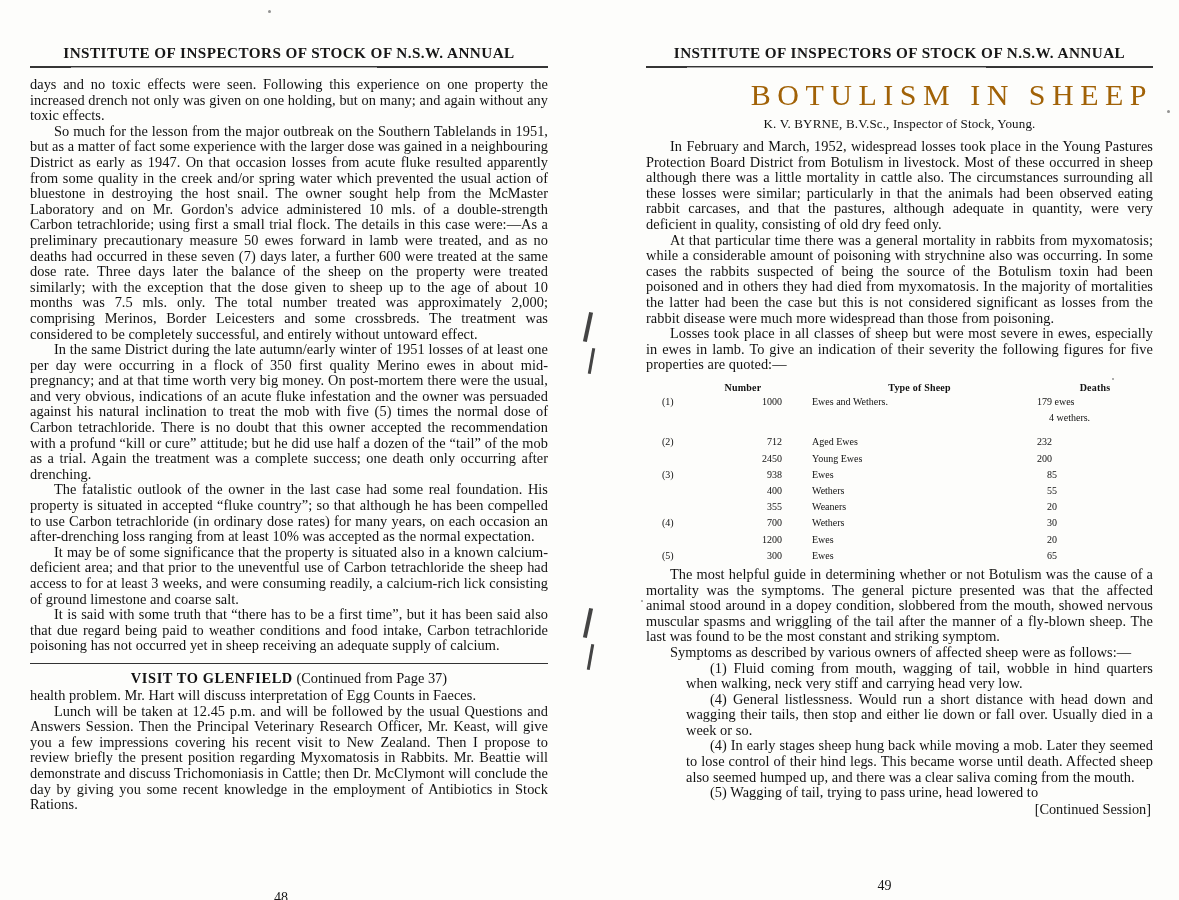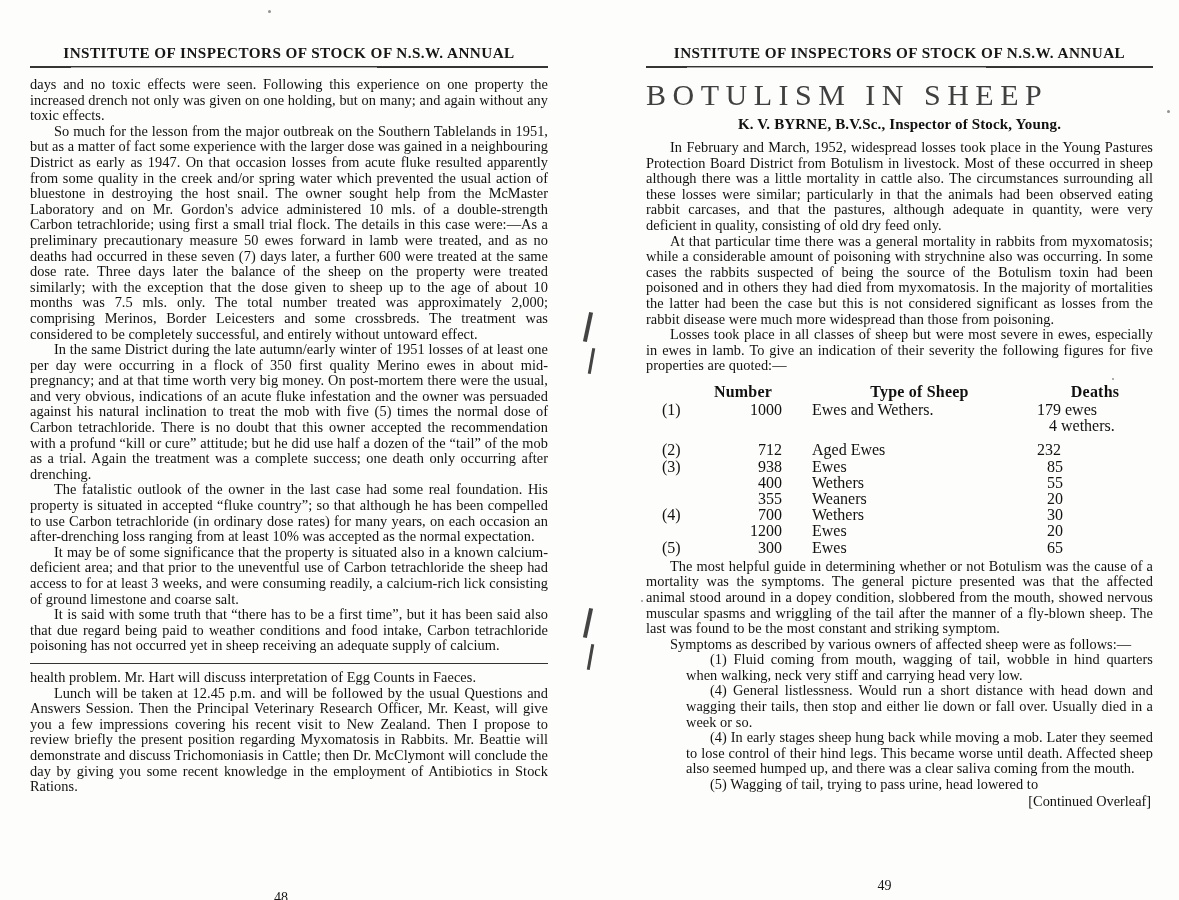--- a/index.html
+++ b/index.html
@@ -78,42 +78,42 @@
     font-size: 14.4px;
     color: #111;
     margin: 0 0 1px 0;
   }
   .section-title b {
     font-weight: bold;
     letter-spacing: 0.6px;
   }
 
   .article-title {
-    text-align: left;
+    text-align: right;
     font-size: 30px;
     font-weight: normal;
     letter-spacing: 6.5px;
-    color: #404040;
+    color: #a16207;
     margin: 10px 0 4px 0;
     font-family: "Liberation Serif", serif;
   }
   .byline {
     text-align: center;
-    font-weight: bold;
-    font-size: 15px;
+    font-weight: normal;
+    font-size: 13px;
     color: #111;
     margin: 0 0 7px 0;
     letter-spacing: 0.15px;
   }
 
   table.fig {
     border-collapse: collapse;
     margin: 9px 0 3px 0;
     width: 100%;
-    font-size: 16px;
+    font-size: 10px;
     color: #111;
   }
   table.fig th {
     font-weight: bold;
     padding: 0 0 1px 0;
     text-align: center;
     letter-spacing: 0.2px;
   }
   table.fig td {
     padding: 0;
@@ -178,20 +178,24 @@
 
     <p class="body noindent">days and no toxic effects were seen.  Following this experience on one property the increased drench not only was given on one holding, but on many; and again without any toxic effects.</p>
     <p class="body">So much for the lesson from the major outbreak on the Southern Tablelands in 1951, but as a matter of fact some experience with the larger dose was gained in a neighbouring District as early as 1947.  On that occasion losses from acute fluke resulted apparently from some quality in the creek and/or spring water which prevented the usual action of bluestone in destroying the host snail.  The owner sought help from the McMaster Laboratory and on Mr. Gordon's advice administered 10 mls. of a double-strength Carbon tetrachloride; using first a small trial flock.  The details in this case were:—As a preliminary precautionary measure 50 ewes forward in lamb were treated, and as no deaths had occurred in these seven (7) days later, a further 600 were treated at the same dose rate.  Three days later the balance of the sheep on the property were treated similarly; with the exception that the dose given to sheep up to the age of about 10 months was 7.5 mls. only.  The total number treated was approximately 2,000; comprising Merinos, Border Leicesters and some crossbreds.  The treatment was considered to be completely successful, and entirely without untoward effect.</p>
     <p class="body">In the same District during the late autumn/early winter of 1951 losses of at least one per day were occurring in a flock of 350 first quality Merino ewes in about mid-pregnancy; and at that time worth very big money.  On post-mortem there were the usual, and very obvious, indications of an acute fluke infestation and the owner was persuaded against his natural inclination to treat the mob with five (5) times the normal dose of Carbon tetrachloride.  There is no doubt that this owner accepted the recommendation with a profund “kill or cure” attitude; but he did use half a dozen of the “tail” of the mob as a trial.  Again the treatment was a complete success; one death only occurring after drenching.</p>
     <p class="body">The fatalistic outlook of the owner in the last case had some real foundation.  His property is situated in accepted “fluke country”; so that although he has been compelled to use Carbon tetrachloride (in ordinary dose rates) for many years, on each occasion an after-drenching loss ranging from at least 10% was accepted as the normal expectation.</p>
     <p class="body">It may be of some significance that the property is situated also in a known calcium-deficient area; and that prior to the uneventful use of Carbon tetrachloride the sheep had access to for at least 3 weeks, and were consuming readily, a calcium-rich lick consisting of ground limestone and coarse salt.</p>
     <p class="body">It is said with some truth that “there has to be a first time”, but it has been said also that due regard being paid to weather conditions and food intake, Carbon tetrachloride poisoning has not occurred yet in sheep receiving an adequate supply of calcium.</p>
 
     <div class="section-rule"></div>
 
+    <p class="section-title">
+      <b>VISIT TO GLENFIELD</b>
+      <span>(Continued from Page 37)</span>
+    </p>
 
     <p class="body noindent">health problem.  Mr. Hart will discuss interpretation of Egg Counts in Faeces.</p>
     <p class="body">Lunch will be taken at 12.45 p.m. and will be followed by the usual Questions and Answers Session.  Then the Principal Veterinary Research Officer, Mr. Keast, will give you a few impressions covering his recent visit to New Zealand.  Then I propose to review briefly the present position regarding Myxomatosis in Rabbits.  Mr. Beattie will demonstrate and discuss Trichomoniasis in Cattle; then Dr. McClymont will conclude the day by giving you some recent knowledge in the employment of Antibiotics in Stock Rations.</p>
 
     <div class="folio-left">48</div>
   </div>
 
   <div class="page page-right">
 
     <div class="running-head">INSTITUTE OF INSPECTORS OF STOCK OF N.S.W. ANNUAL</div>
@@ -229,20 +233,26 @@
         <tr class="spacer-row">
             <td colspan="4"></td>
           </tr>
         <tr>
           <td class="c-idx">(2)</td>
           <td class="c-num">712</td>
           <td class="c-type">Aged  Ewes</td>
           <td class="c-death">232</td>
         </tr>
         <tr>
+          <td class="c-idx"></td>
+          <td class="c-num">2450</td>
+          <td class="c-type">Young  Ewes</td>
+          <td class="c-death">200</td>
+        </tr>
+        <tr>
           <td class="c-idx">(3)</td>
           <td class="c-num">938</td>
           <td class="c-type">Ewes</td>
           <td class="c-death" style="padding-left:20px !important;">85</td>
         </tr>
         <tr>
           <td class="c-idx"></td>
           <td class="c-num">400</td>
           <td class="c-type">Wethers</td>
           <td class="c-death" style="padding-left:20px !important;">55</td>
@@ -275,21 +285,21 @@
     </table>
 
     <p class="body">The most helpful guide in determining whether or not Botulism was the cause of a mortality was the symptoms.  The general picture presented was that the affected animal stood around in a dopey condition, slobbered from the mouth, showed nervous muscular spasms and wriggling of the tail after the manner of a fly-blown sheep.  The last was found to be the most constant and striking symptom.</p>
     <p class="body">Symptoms as described by various owners of affected sheep were as follows:—</p>
 
     <p class="body hang">(1) Fluid coming from mouth, wagging of tail, wobble in hind quarters when walking, neck very stiff and carrying head very low.</p>
     <p class="body hang">(4) General listlessness.  Would run a short distance with head down and wagging their tails, then stop and either lie down or fall over.  Usually died in a week or so.</p>
     <p class="body hang">(4) In early stages sheep hung back while moving a mob.  Later they seemed to lose control of their hind legs.  This became worse until death.  Affected sheep also seemed humped up, and there was a clear saliva coming from the mouth.</p>
     <p class="body hang" style="text-align:left;">(5) Wagging of tail, trying to pass urine, head lowered to</p>
 
-    <p class="continued">[Continued Overleaf]</p>
+    <p class="continued">[Continued Session]</p>
 
     <div class="folio">49</div>
   </div>
 </div>
 
 <div class="artifact" style="left:586px; top:312px; width:4px; height:30px; transform:rotate(12deg);"></div>
 <div class="artifact" style="left:590px; top:348px; width:3px; height:26px; transform:rotate(10deg);"></div>
 <div class="artifact" style="left:586px; top:608px; width:4px; height:30px; transform:rotate(12deg);"></div>
 <div class="artifact" style="left:589px; top:644px; width:3px; height:26px; transform:rotate(10deg);"></div>
 <div class="speck" style="left:268px; top:10px; width:3px; height:3px;"></div>

